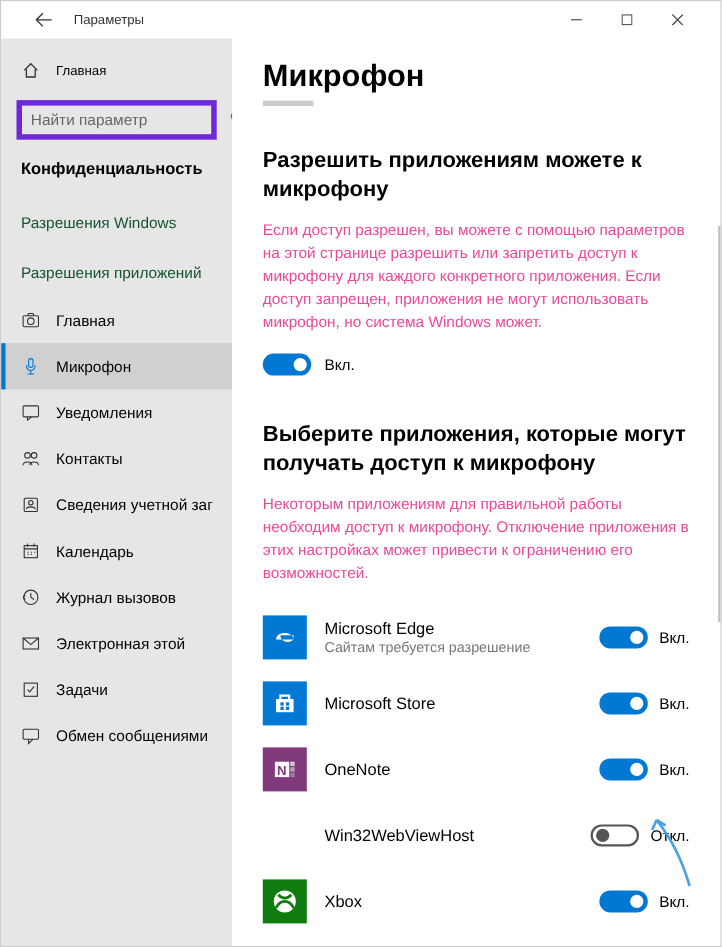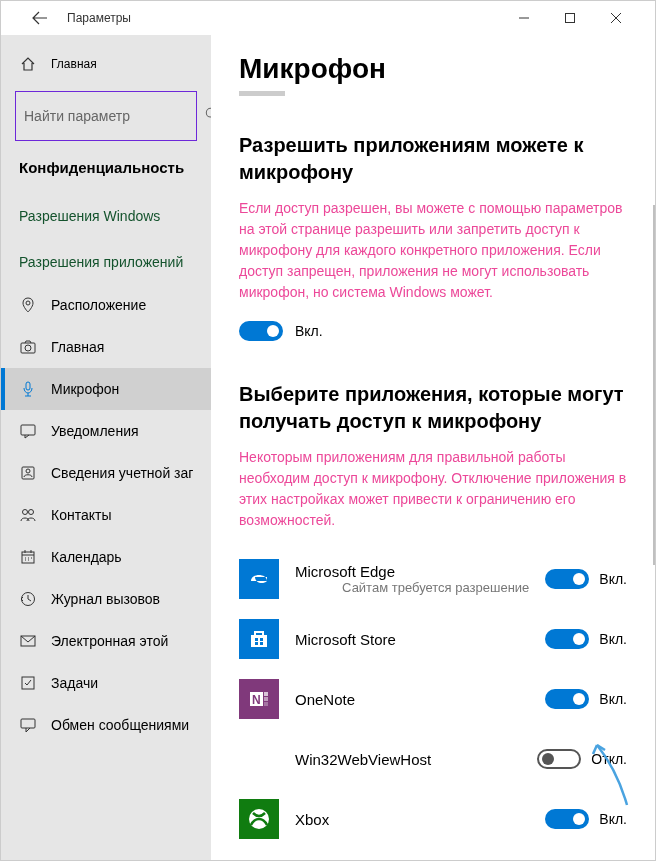--- a/index.html
+++ b/index.html
@@ -5,21 +5,21 @@
     * { margin: 0; padding: 0; box-sizing: border-box; font-family: "Segoe UI", Arial, sans-serif; }
     body { width: 656px; height: 861px; background: #fff; overflow: hidden; border: 1px solid #ccc; position: relative; }
     .titlebar { height: 34px; display: flex; align-items: center; padding: 0 16px; }
     .back-btn { width: 46px; height: 32px; display: flex; align-items: center; justify-content: center; font-size: 16px; color: #333; cursor: pointer; }
     .title-text { font-size: 12px; color: #333; margin-left: 4px; flex: 1; }
     .winbtns { display: flex; }
     .winbtn { width: 46px; height: 32px; display: flex; align-items: center; justify-content: center; cursor: pointer; }
     .container { display: flex; height: calc(100% - 34px); }
     .sidebar { width: 210px; background: #e6e6e6; padding-top: 8px; overflow: hidden; }
     .home-row { display: flex; align-items: center; height: 42px; padding-left: 18px; cursor: pointer; gap: 14px; font-size: 12px; color: #000; }
-    .search-box { margin: 6px 14px 12px 14px; border: 1px solid #6d28d9; height: 50px; display: flex; align-items: center; padding: 0 8px; background: #e6e6e6; }
+    .search-box { margin: 6px 14px 12px 14px; border: 5px solid #6d28d9; height: 36px; display: flex; align-items: center; padding: 0 8px; background: #e6e6e6; }
     .search-box input { border: none; background: transparent; outline: none; font-size: 14px; flex: 1; color: #666; }
     .search-box input::placeholder { color: #666; }
     .search-ico { color: #666; }
     .nav-heading { font-size: 15px; font-weight: 600; padding: 6px 18px 16px 18px; color: #000; }
     .nav-group { font-size: 14px; color: #14532d; padding: 16px 18px 14px 18px; }
     .nav-item { display: flex; align-items: center; height: 42px; padding-left: 18px; gap: 14px; font-size: 14px; color: #000; cursor: pointer; white-space: nowrap; overflow: hidden; }
     .nav-item.selected { background: #d0d0d0; border-left: 4px solid #0078d4; padding-left: 14px; }
     .nav-item.selected .nav-icon svg { stroke: #0078d4; fill: #0078d4; }
     .nav-icon { width: 18px; height: 18px; display: flex; align-items: center; justify-content: center; color: #333; }
     .main { flex: 1; overflow-y: auto; padding: 18px 28px 20px 28px; position: relative; }
@@ -37,21 +37,21 @@
     .toggle-label { font-size: 14px; color: #000; }
     .app-row { display: flex; align-items: center; height: 60px; gap: 16px; }
     .app-icon { width: 40px; height: 40px; display: flex; align-items: center; justify-content: center; color: #fff; font-size: 20px; font-weight: bold; }
     .app-icon.edge { background: #0078d4; }
     .app-icon.store { background: #0078d4; }
     .app-icon.onenote { background: #80397b; }
     .app-icon.xbox { background: #107c10; }
     .app-icon.blank { background: transparent; }
     .app-info { flex: 1; }
     .app-name { font-size: 15px; color: #000; }
-    .app-sub { font-size: 13px; color: #777; text-align: right; }
+    .app-sub { font-size: 13px; color: #777; }
     .app-toggle-col { display: flex; align-items: center; gap: 10px; }
     .arrow-svg { position: absolute; right: 18px; bottom: 50px; pointer-events: none; }
     .scroll-indicator { position: absolute; right: 0; top: 170px; width: 2px; height: 360px; background: #c0c0c0; }
   </style>
 </head>
 <body>
 
 <div class="titlebar">
   <div class="back-btn">
     <svg width="16" height="16" viewBox="0 0 16 16">
@@ -95,29 +95,20 @@
             <path d="M10.5 10.5 L15 15" stroke="#666" stroke-width="1.2"></path>
           </svg></span>
     </div>
     <div class="nav-heading">Конфиденциальность</div>
     <div class="nav-group">Разрешения Windows</div>
     <div class="nav-group">Разрешения приложений</div>
 
     <div class="nav-item">
       <span class="nav-icon">
           <svg width="16" height="16" viewBox="0 0 16 16">
-            <path d="M8 1 C5 1 3 3 3 6 C3 10 8 15 8 15 C8 15 13 10 13 6 C13 3 11 1 8 1 Z" stroke="#333" fill="none"></path>
-            <circle cx="8" cy="6" r="2" stroke="#333" fill="none"></circle>
-          </svg>
-        </span>
-      <span>Расположение</span>
-    </div>
-    <div class="nav-item">
-      <span class="nav-icon">
-          <svg width="16" height="16" viewBox="0 0 16 16">
             <rect x="1" y="4" width="14" height="10" rx="1" stroke="#333" fill="none"></rect>
             <circle cx="8" cy="9" r="3" stroke="#333" fill="none"></circle>
             <path d="M5 4 L6 2 H10 L11 4" stroke="#333" fill="none"></path>
           </svg>
         </span>
       <span>Главная</span>
     </div>
     <div class="nav-item selected">
       <span class="nav-icon">
           <svg width="16" height="16" viewBox="0 0 16 16">
@@ -132,36 +123,36 @@
           <svg width="16" height="16" viewBox="0 0 16 16">
             <rect x="1" y="2" width="14" height="10" rx="1" stroke="#333" fill="none"></rect>
             <path d="M5 12 L5 15 L9 12" stroke="#333" fill="none"></path>
           </svg>
         </span>
       <span>Уведомления</span>
     </div>
     <div class="nav-item">
       <span class="nav-icon">
           <svg width="16" height="16" viewBox="0 0 16 16">
+            <circle cx="5" cy="5" r="2.5" stroke="#333" fill="none"></circle>
+            <circle cx="11" cy="5" r="2.5" stroke="#333" fill="none"></circle>
+            <path d="M1 14 C1 10 9 10 9 14 M7 14 C7 10 15 10 15 14" stroke="#333" fill="none"></path>
+          </svg>
+        </span>
+      <span>Контакты</span>
+    </div>
+    <div class="nav-item">
+      <span class="nav-icon">
+          <svg width="16" height="16" viewBox="0 0 16 16">
             <rect x="2" y="2" width="12" height="12" rx="1" stroke="#333" fill="none"></rect>
             <circle cx="8" cy="6" r="2" stroke="#333" fill="none"></circle>
             <path d="M4 12 C4 9 12 9 12 12" stroke="#333" fill="none"></path>
           </svg>
         </span>
       <span>Сведения учетной заг</span>
-    </div>
-    <div class="nav-item">
-      <span class="nav-icon">
-          <svg width="16" height="16" viewBox="0 0 16 16">
-            <circle cx="5" cy="5" r="2.5" stroke="#333" fill="none"></circle>
-            <circle cx="11" cy="5" r="2.5" stroke="#333" fill="none"></circle>
-            <path d="M1 14 C1 10 9 10 9 14 M7 14 C7 10 15 10 15 14" stroke="#333" fill="none"></path>
-          </svg>
-        </span>
-      <span>Контакты</span>
     </div>
     <div class="nav-item">
       <span class="nav-icon">
           <svg width="16" height="16" viewBox="0 0 16 16">
             <rect x="2" y="3" width="12" height="11" stroke="#333" fill="none"></rect>
             <path d="M2 6 H14 M5 1 V4 M11 1 V4 M5 9 H6 M8 9 H9 M11 9 H12 M5 11 H6 M8 11 H9" stroke="#333"></path>
           </svg>
         </span>
       <span>Календарь</span>
     </div>

